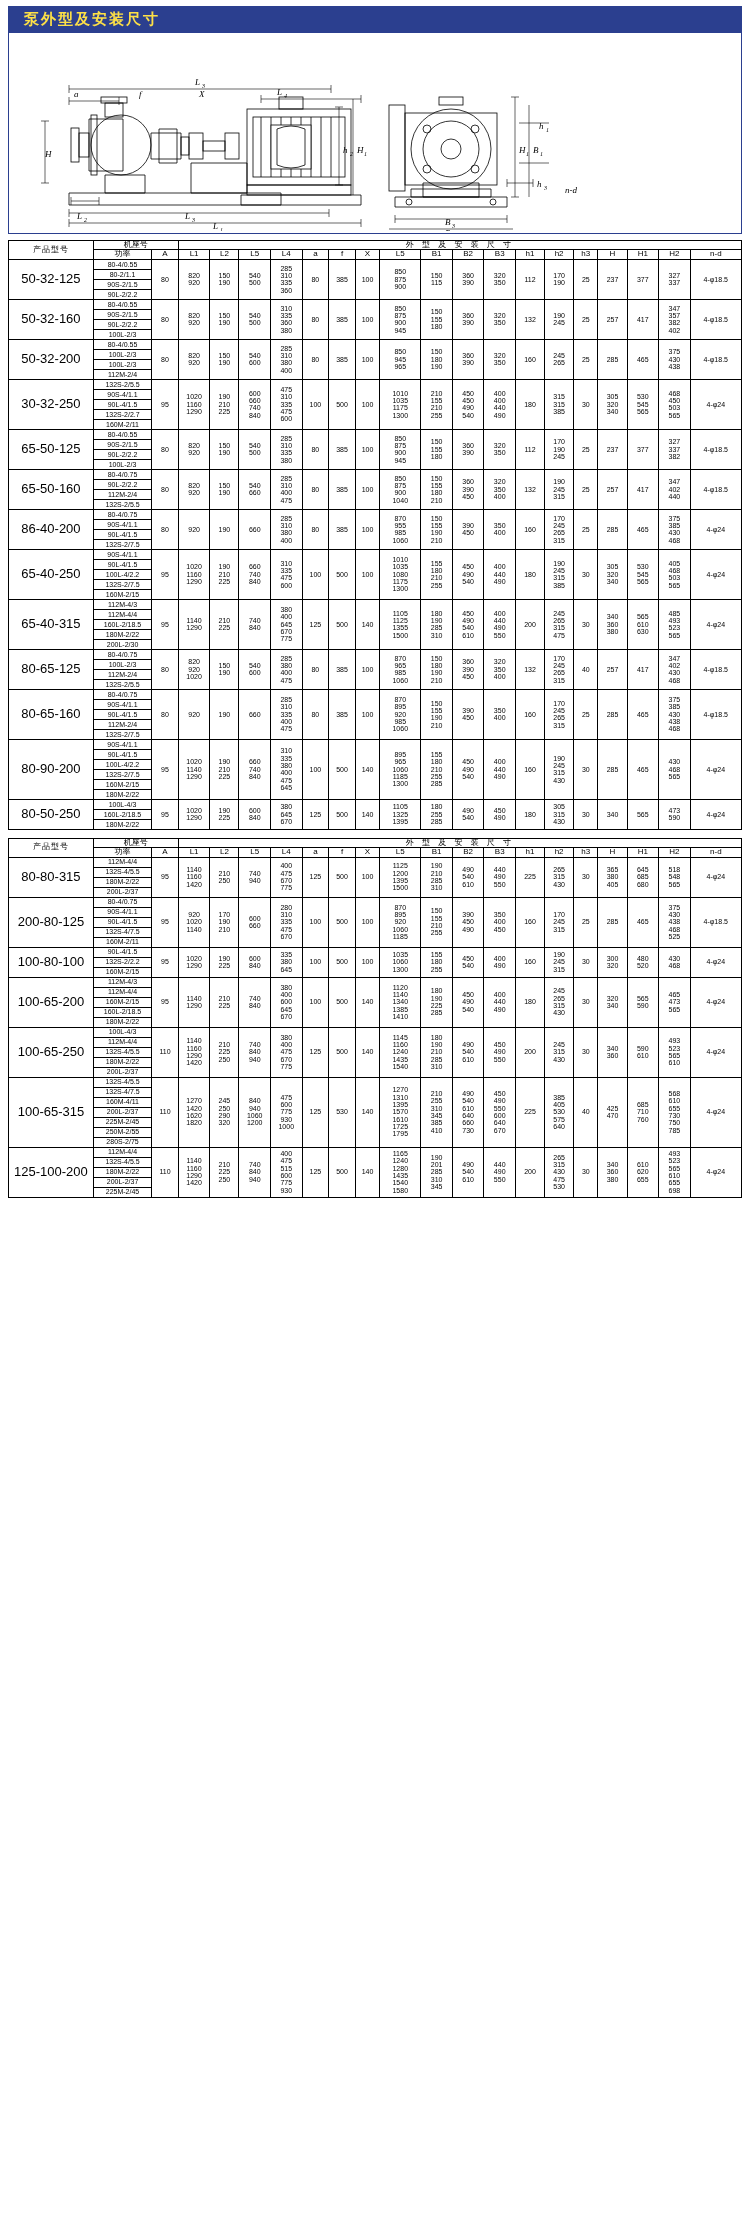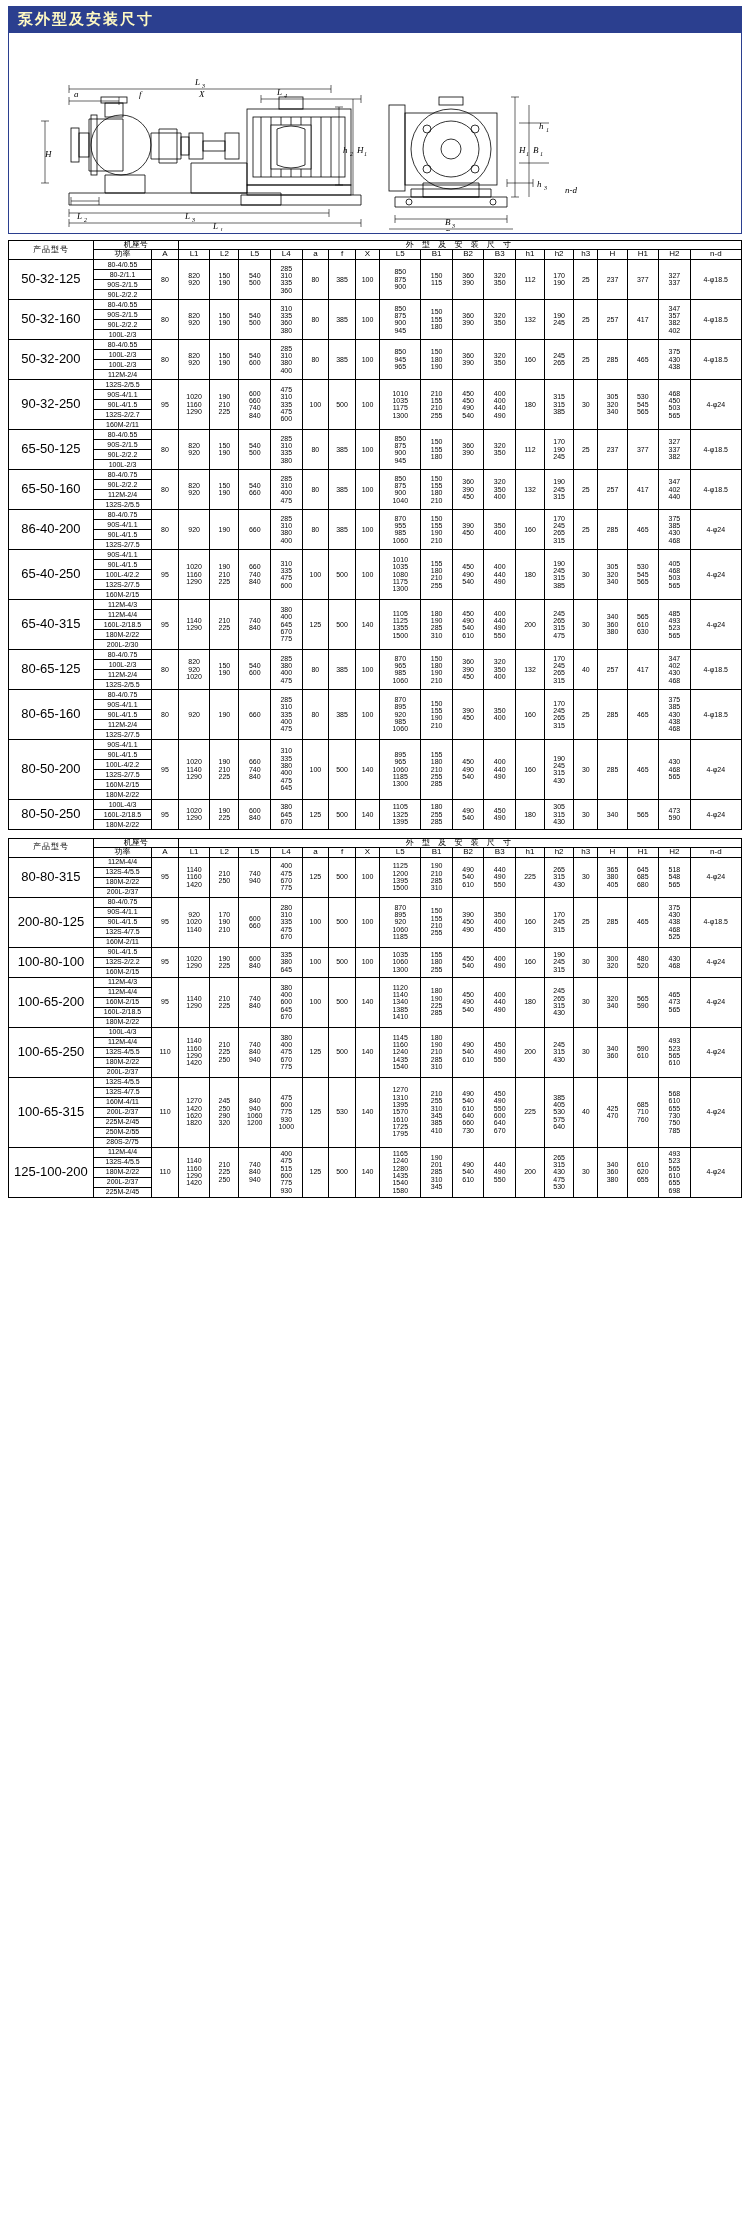--- a/index.html
+++ b/index.html
@@ -3,25 +3,25 @@
 <meta charset="utf-8">
 <style>
   html,body{margin:0;padding:0;background:#fff;}
   body{width:750px;font-family:"Liberation Sans","DejaVu Sans",sans-serif;color:#000;}
   .page{width:750px;position:relative;}
 
   
   .titlebar{
     margin:6px 8px 0 8px;
     background:#2b3f8f;
-    color:#fef9c3;
+    color:#fde047;
     font-size:15px;
     font-weight:bold;
     letter-spacing:2px;
-    padding:4px 10px;
+    padding:4px 16px;
   }
 
   
   .drawing{
     margin:0 8px 6px 8px;
     border:1px solid #2b3f8f;
     border-top:none;
     height:200px;
     position:relative;
     background:#fff;
@@ -323,21 +323,21 @@
         <tr>
           <td class="power tall">100L-2/3</td>
         </tr>
         <tr>
           <td class="power tall">100L-2/3</td>
         </tr>
         <tr>
           <td class="power tall">112M-2/4</td>
         </tr>
         <tr>
-          <td class="model" rowspan="5">90-32-250</td>
+          <td class="model" rowspan="5">30-32-250</td>
           <td class="power tall">132S-2/5.5</td>
           <td rowspan="5">95</td>
           <td rowspan="5">1020<br>1160<br>1290</td>
           <td rowspan="5">190<br>210<br>225</td>
           <td rowspan="5">600<br>660<br>740<br>840</td>
           <td rowspan="5">475<br>310<br>335<br>475<br>600</td>
           <td rowspan="5">100</td>
           <td rowspan="5">500</td>
           <td rowspan="5">100</td>
           <td rowspan="5">1010<br>1035<br>1175<br>1300</td>
@@ -591,21 +591,21 @@
         <tr>
           <td class="power tall">90L-4/1.5</td>
         </tr>
         <tr>
           <td class="power tall">112M-2/4</td>
         </tr>
         <tr>
           <td class="power tall">132S-2/7.5</td>
         </tr>
         <tr>
-          <td class="model" rowspan="6">80-50-200</td>
+          <td class="model" rowspan="6">80-90-200</td>
           <td class="power tall">90S-4/1.1</td>
           <td rowspan="6">95</td>
           <td rowspan="6">1020<br>1140<br>1290</td>
           <td rowspan="6">190<br>210<br>225</td>
           <td rowspan="6">660<br>740<br>840</td>
           <td rowspan="6">310<br>335<br>380<br>400<br>475<br>645</td>
           <td rowspan="6">100</td>
           <td rowspan="6">500</td>
           <td rowspan="6">140</td>
           <td rowspan="6">895<br>965<br>1060<br>1185<br>1300</td>

